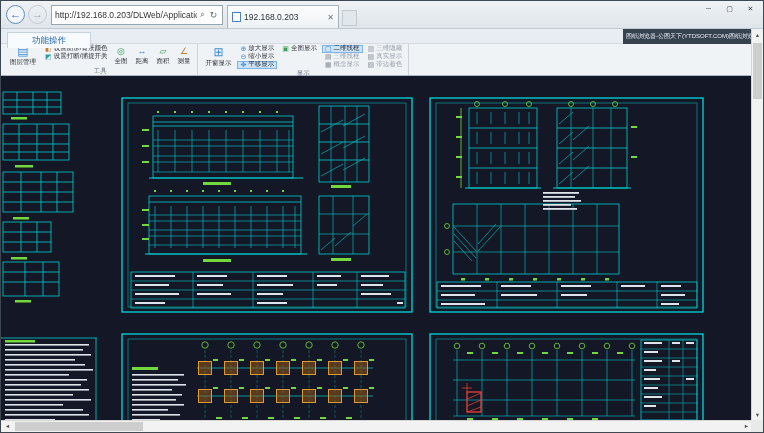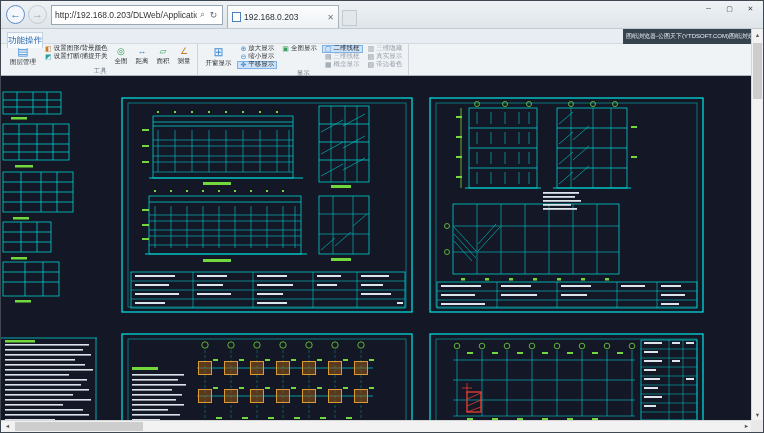--- a/index.html
+++ b/index.html
@@ -26,21 +26,21 @@
   .tab-close { font-size:8px; color:#6b7682; margin-left:2px; }
   .newtab { width:15px; height:16px; margin-left:3px; align-self:flex-end; margin-bottom:2px;
     background:#e2e7eb; border:1px solid #c2cad1; flex:0 0 auto; }
   .win-controls { margin-left:auto; align-self:flex-start; display:flex; }
   .wbtn { width:21px; height:15px; text-align:center; line-height:15px; font-size:7px; color:#444; }
 
   
   .ribbon { position:absolute; top:28px; left:0; right:0; height:47px; background:#f0f3f6;
     border-bottom:1px solid #aeb6bf; }
   .ribbon-tabs { position:relative; height:15px; background:#e7edf2; border-bottom:1px solid #d4dae0; }
-  .ribbon-tab { display:inline-block; margin-left:6px; padding:2px 0 1px; font-size:8.5px;
+  .ribbon-tab { display:inline-block; margin-left:6px; padding:2px 24px 1px; font-size:8.5px;
     color:#1b5fae; background:#f8fbfd; border:1px solid #c8d2dc; border-bottom:none; }
   .app-strip { position:absolute; right:0; top:0; height:15px; width:140px; background:#37424f;
     color:#e8eef5; font-size:6px; line-height:15px; padding:0 3px; white-space:nowrap; overflow:hidden; }
   .ribbon-body { display:flex; height:31px; padding:0 2px; }
   .rgroup { display:flex; flex-direction:column; border-right:1px solid #ccd3da; padding:0 3px; }
   .rgroup-items { display:flex; flex:1; align-items:stretch; }
   .rgroup-label { font-size:6.5px; color:#6b7682; text-align:center; height:8px; line-height:8px; }
   .rbig { display:flex; flex-direction:column; align-items:center; justify-content:center; width:34px; }
   .rbig .ric { font-size:12px; line-height:12px; }
   .rbig .rlb { font-size:6.5px; color:#2a2f35; margin-top:1px; white-space:nowrap; }

